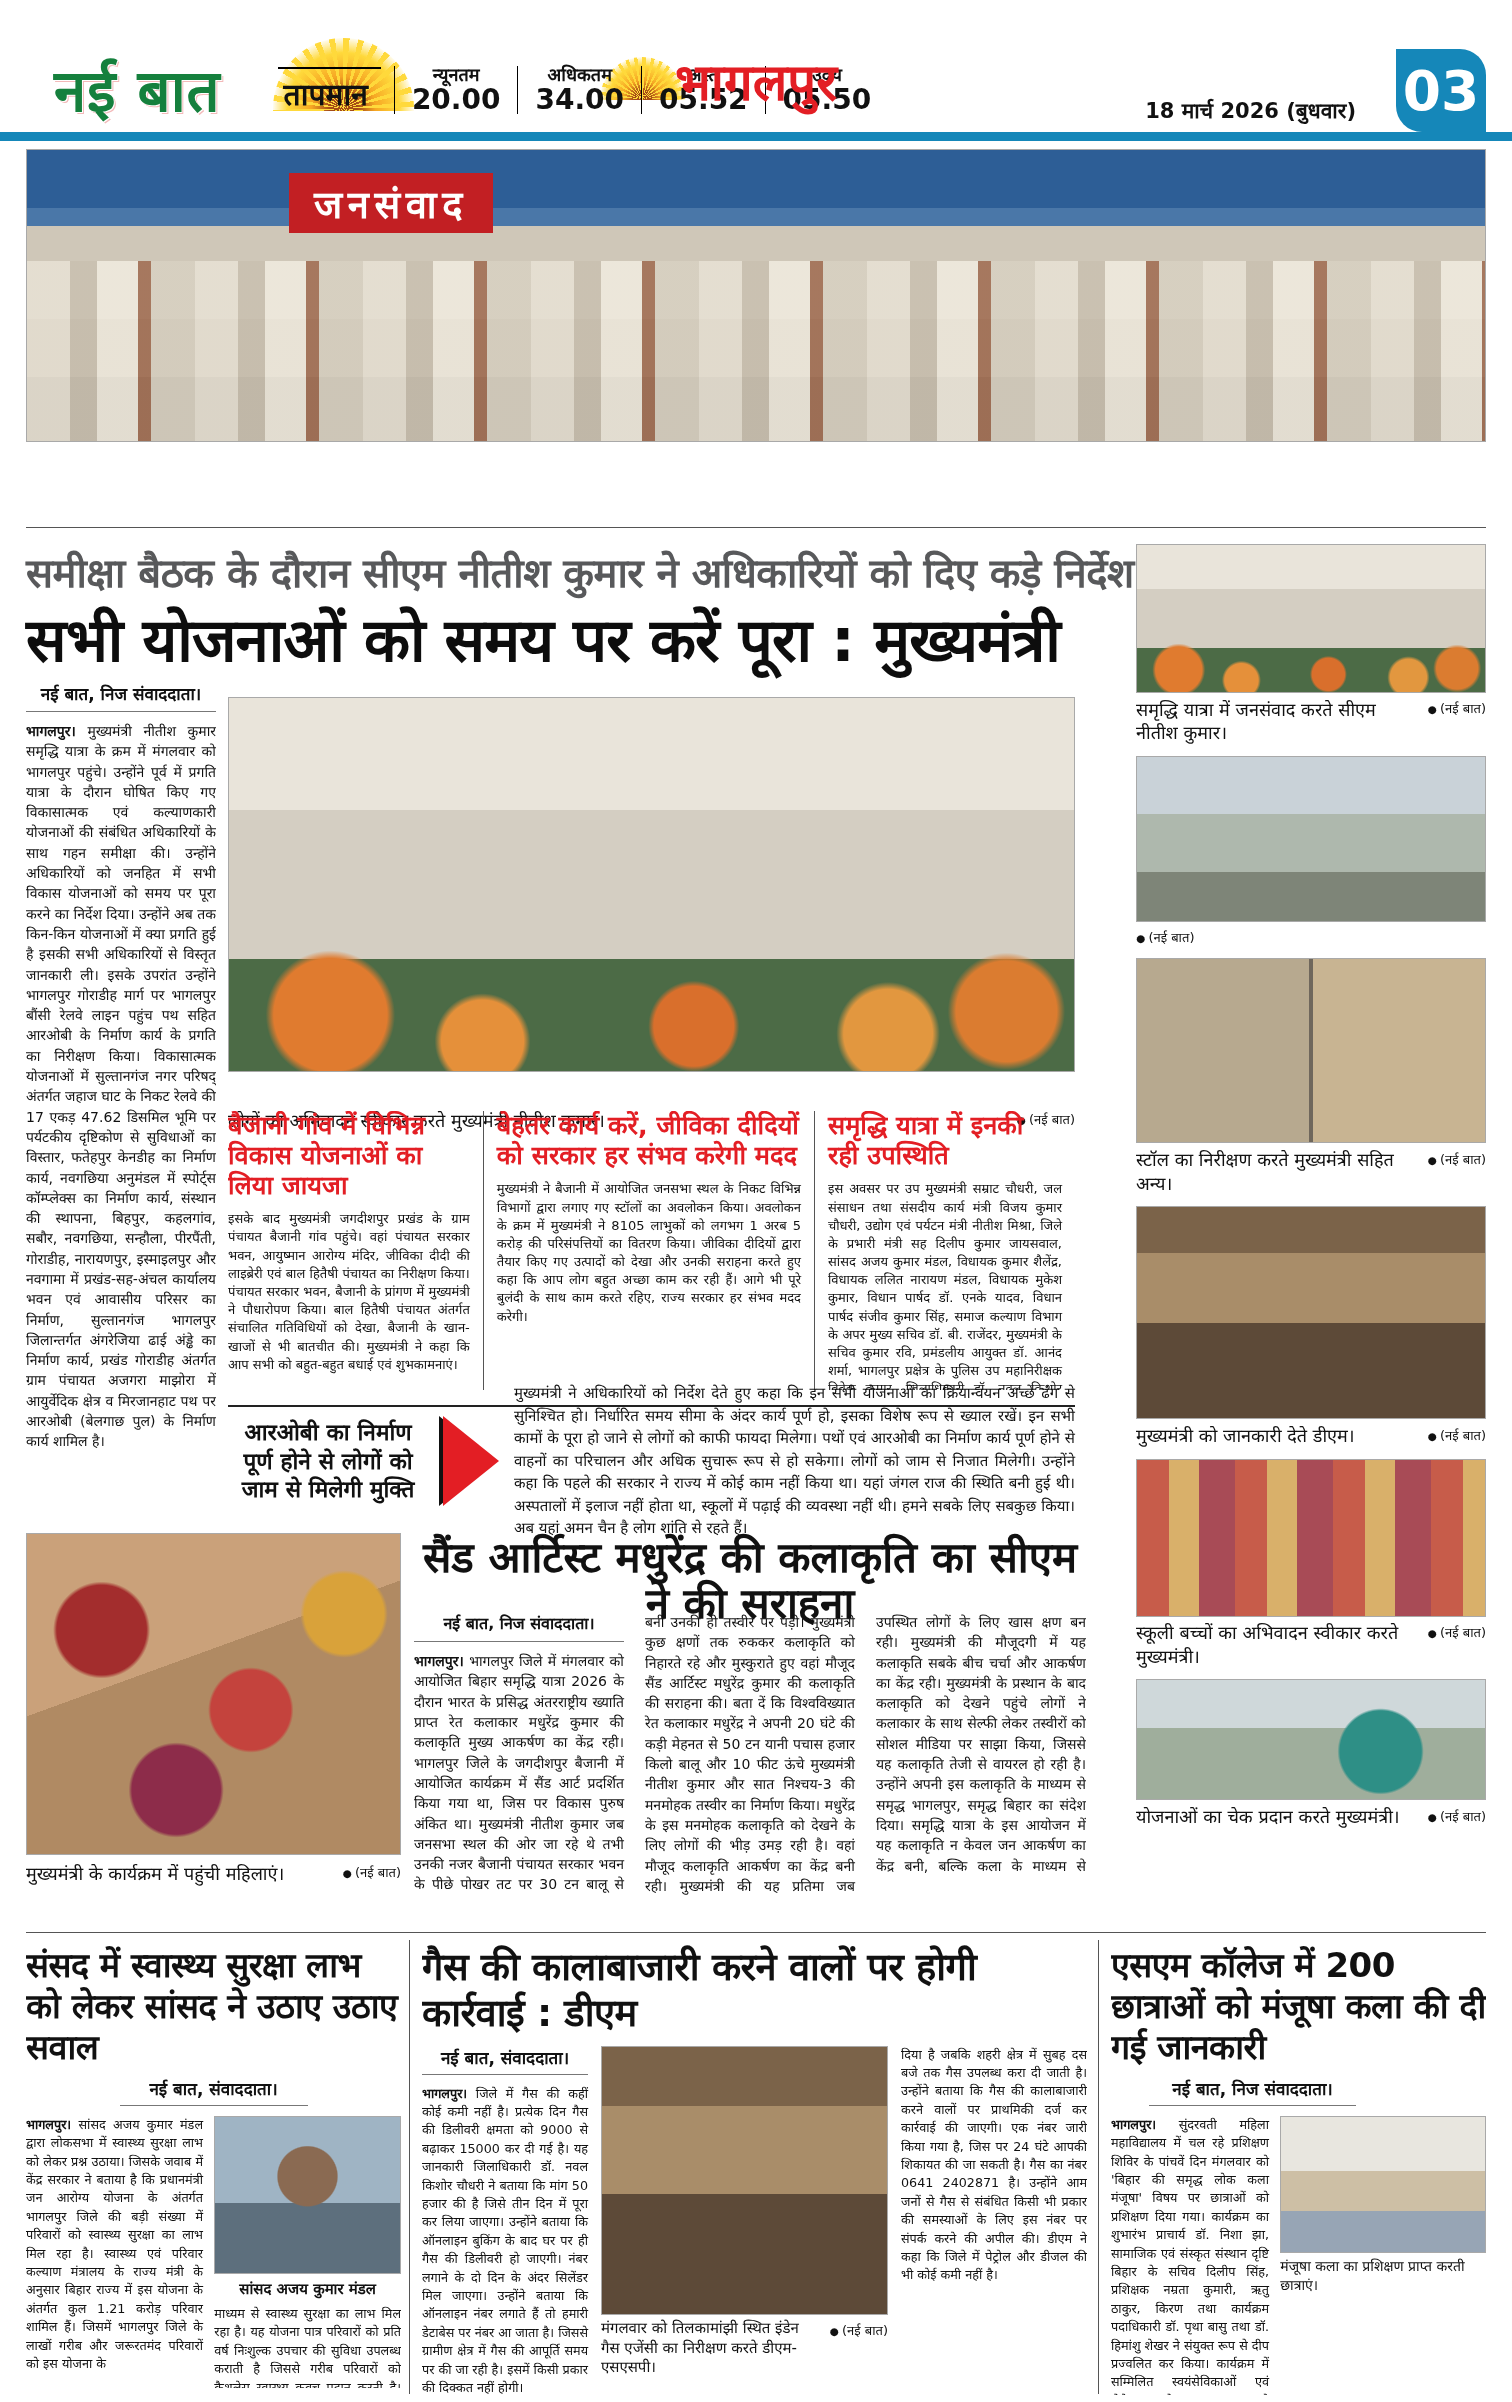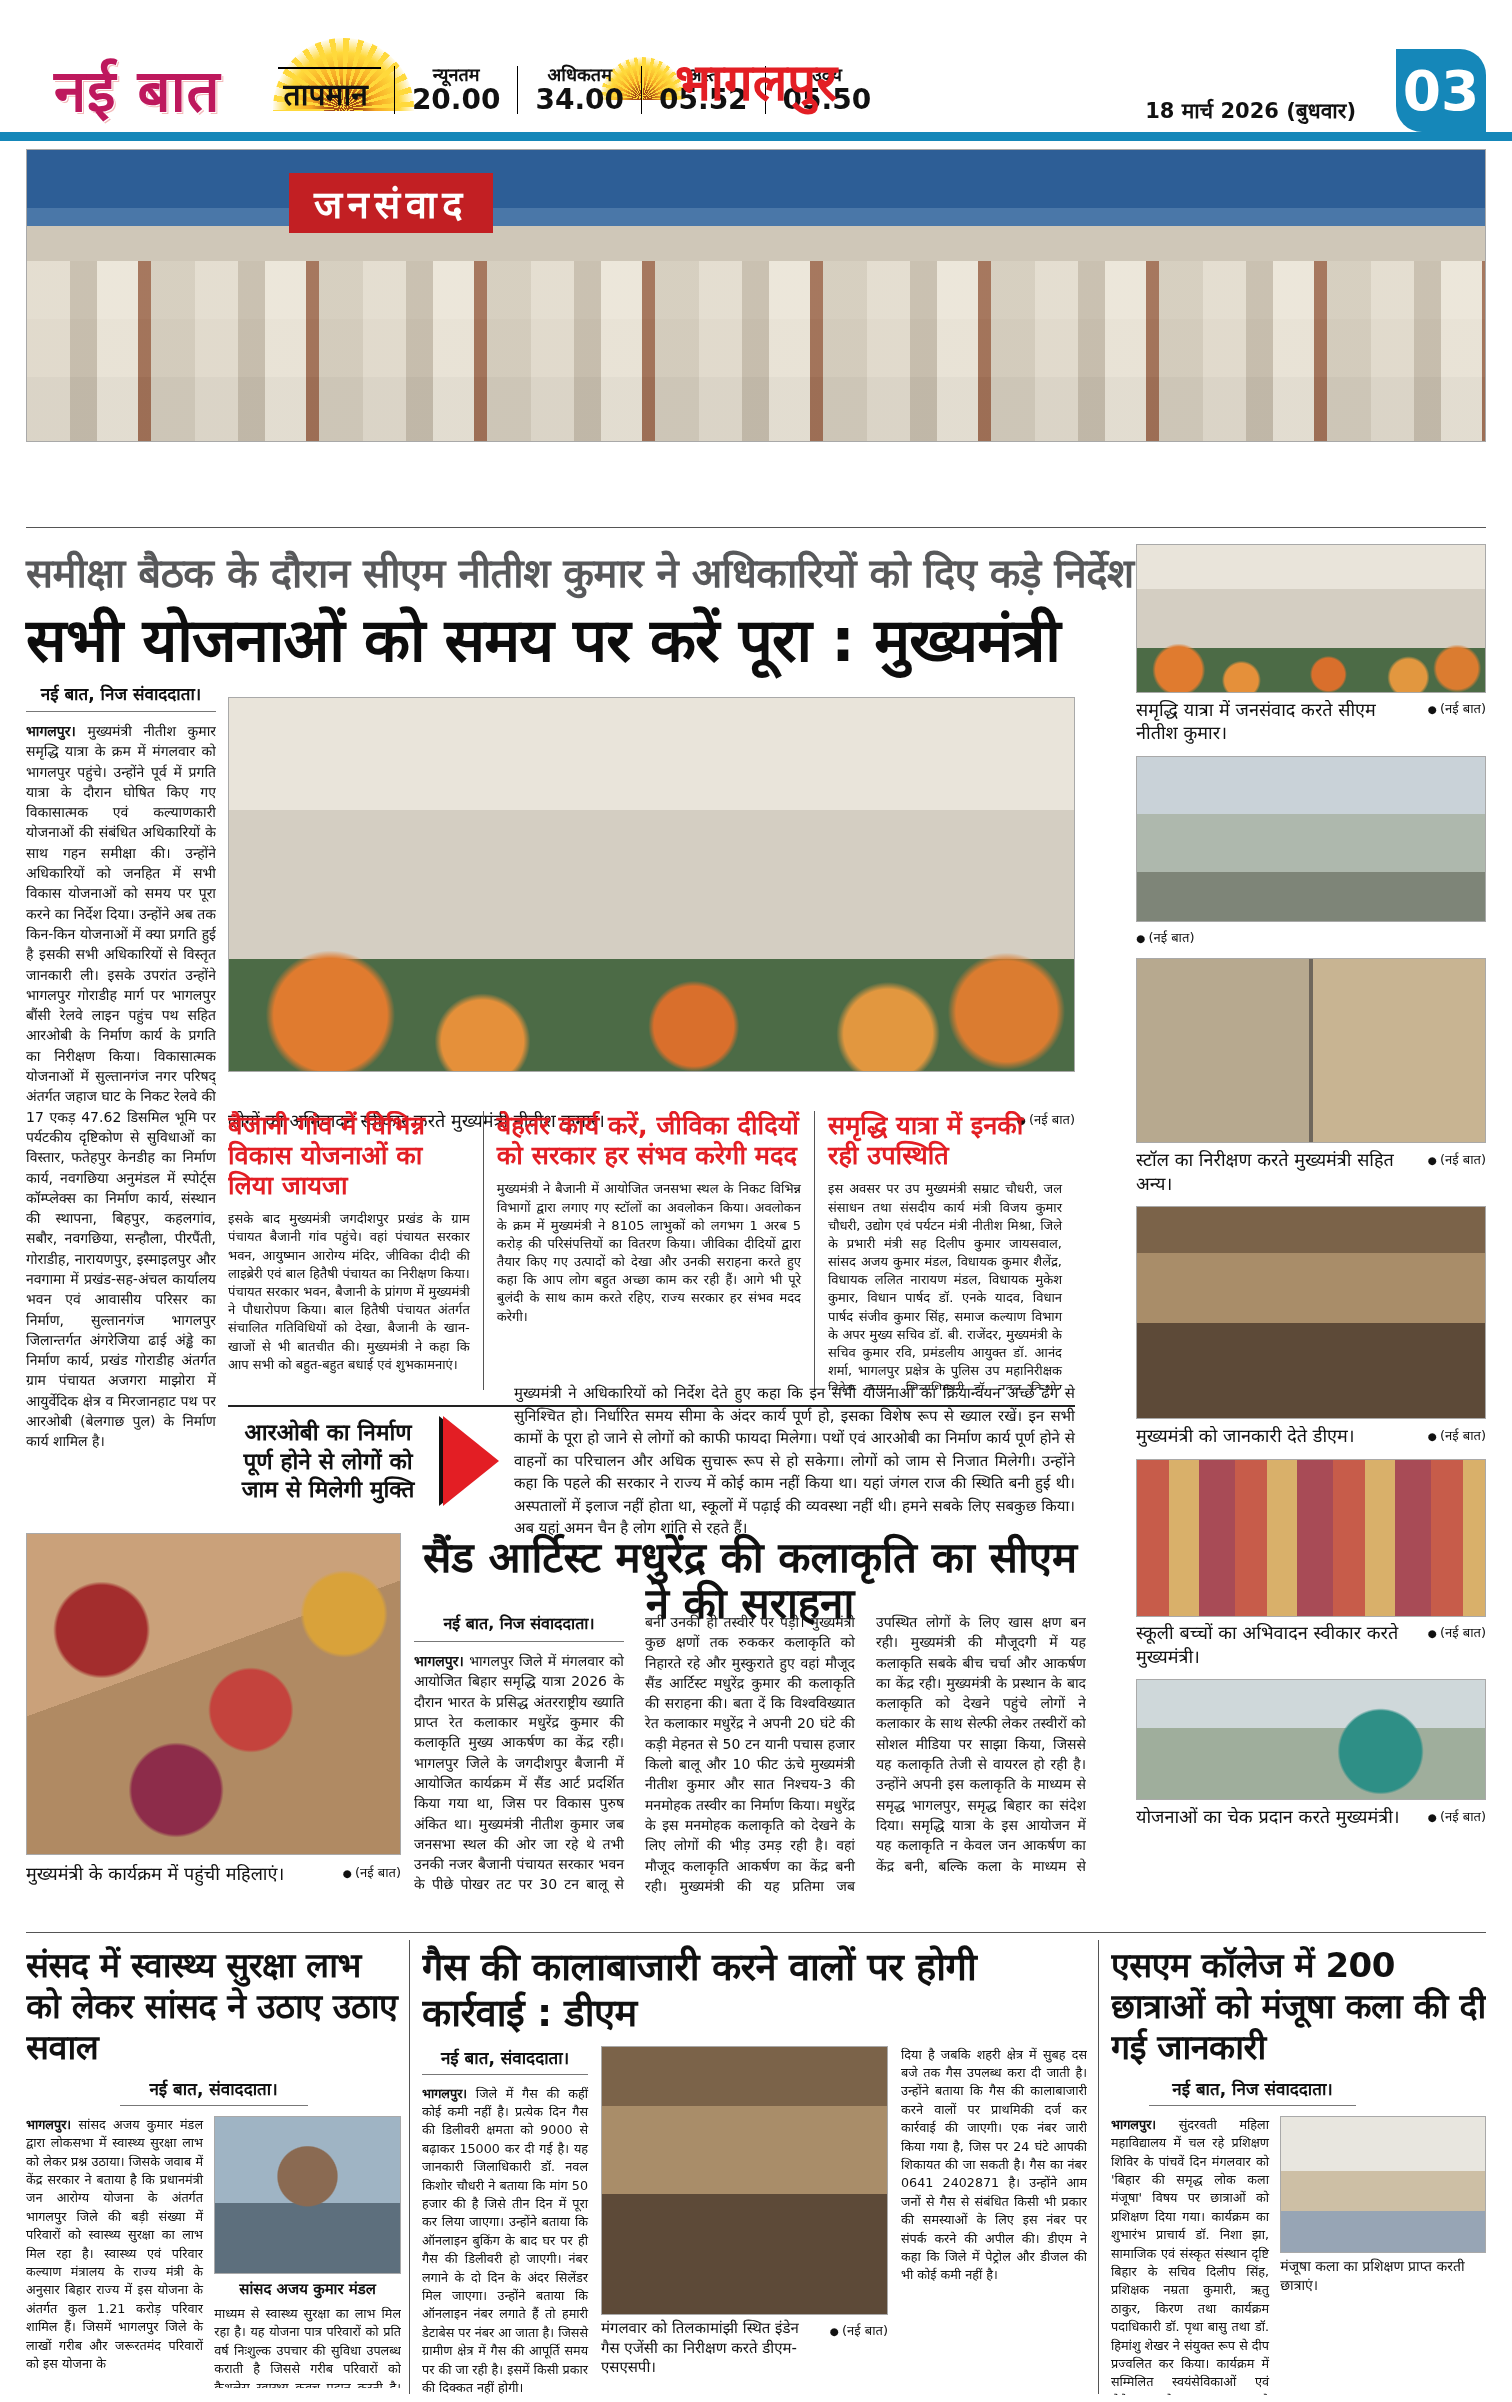--- a/index.html
+++ b/index.html
@@ -1,21 +1,21 @@
 <!DOCTYPE html>
 <html lang="hi" style="font-size:15px"><head>
 <meta charset="utf-8">
 <style>
   html,body{margin:0;padding:0;background:#d8d8d8;}
   .page{position:relative;width:1512px;height:2402px;background:#ffffff;margin:0 auto;
         font-family:"DejaVu Sans","Liberation Sans",sans-serif;color:#111;overflow:hidden;}
 
   
   .masthead{position:absolute;top:17px;left:26px;right:26px;height:111px;}
-  .logo{position:absolute;left:28px;top:32px;font-size:58px;font-weight:800;color:#be185d;
+  .logo{position:absolute;left:28px;top:32px;font-size:58px;font-weight:800;color:#15803d;
         text-shadow:0.9px 0.9px 0 #fff,1.9px 1.9px 0 #f3b9b9;letter-spacing:0.9px;z-index:2;}
   .sun{position:absolute;width:141px;height:73px;overflow:hidden;z-index:1;}
   .sun::before{content:"";display:block;width:141px;height:141px;border-radius:50%;
         background:repeating-conic-gradient(#ffd93b 0 5deg,rgba(255,217,59,0) 5deg 12deg),
                    radial-gradient(circle,#a34a16 0 14%,#f6a623 32%,#ffd93b 56%,rgba(255,240,150,0) 72%);}
   .sun-big{left:247px;top:21px;}
   .sun-small{left:574px;top:40px;width:85px;height:43px;}
   .sun-small::before{width:85px;height:85px;}
   .weather{position:absolute;left:252px;top:49px;display:flex;align-items:flex-end;z-index:2;}
   .temp-label{font-weight:800;font-size:30px;border-top:2.8px solid #000;padding:3.8px 13px 0 5.6px;margin-right:13px;}

